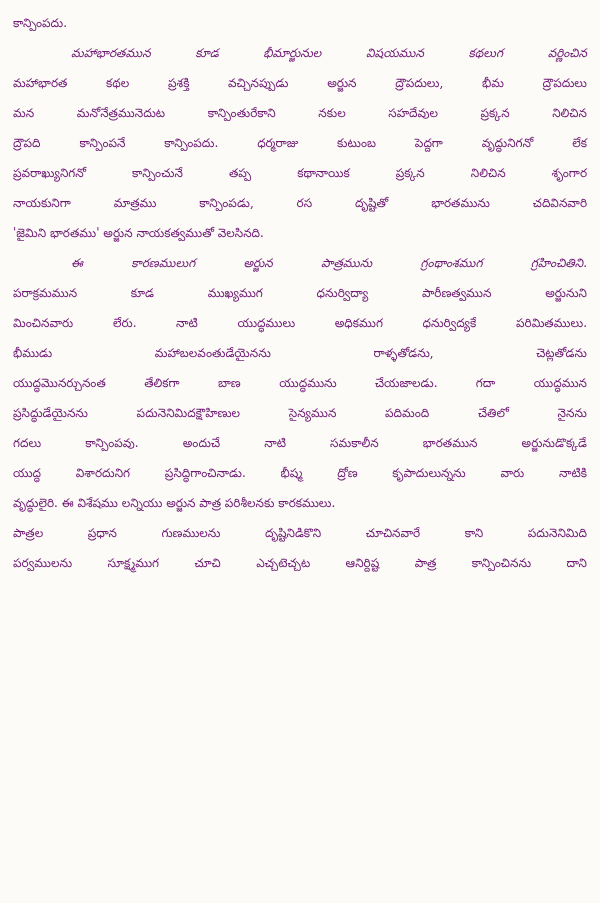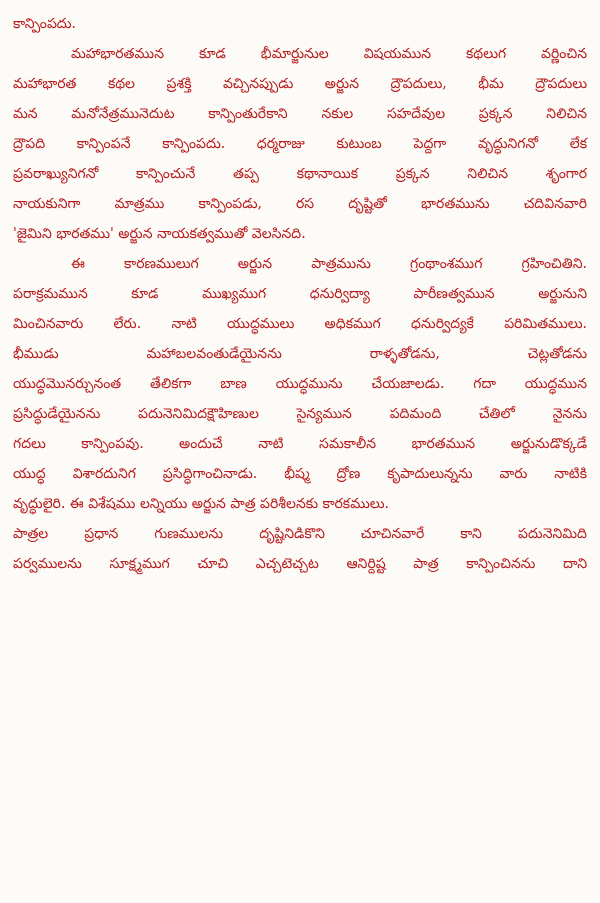--- a/index.html
+++ b/index.html
@@ -17,33 +17,34 @@
     box-sizing: border-box;
     width: 600px;
     height: 903px;
     padding: 8px 13px 10px 13px;
     color: #161616;
   }
   .paragraph {
     margin: 0;
   }
   .line {
-    font-size: 14px;
+    font-size: 12px;
     line-height: 30px;
     white-space: normal;
     text-align: justify;
     text-align-last: justify;
-    color: #b91c1c;
+    color: #701a75;
     -webkit-font-smoothing: antialiased;
   }
   .line.last {
     text-align-last: left;
   }
   .line.indent {
     text-indent: 58px;
+    font-style: italic;
   }
 </style>
 </head>
 <body>
 
 <div class="page">
   <div>
       <div class="paragraph">
         <div class="line last">కాన్పింపదు.</div>
       </div>

